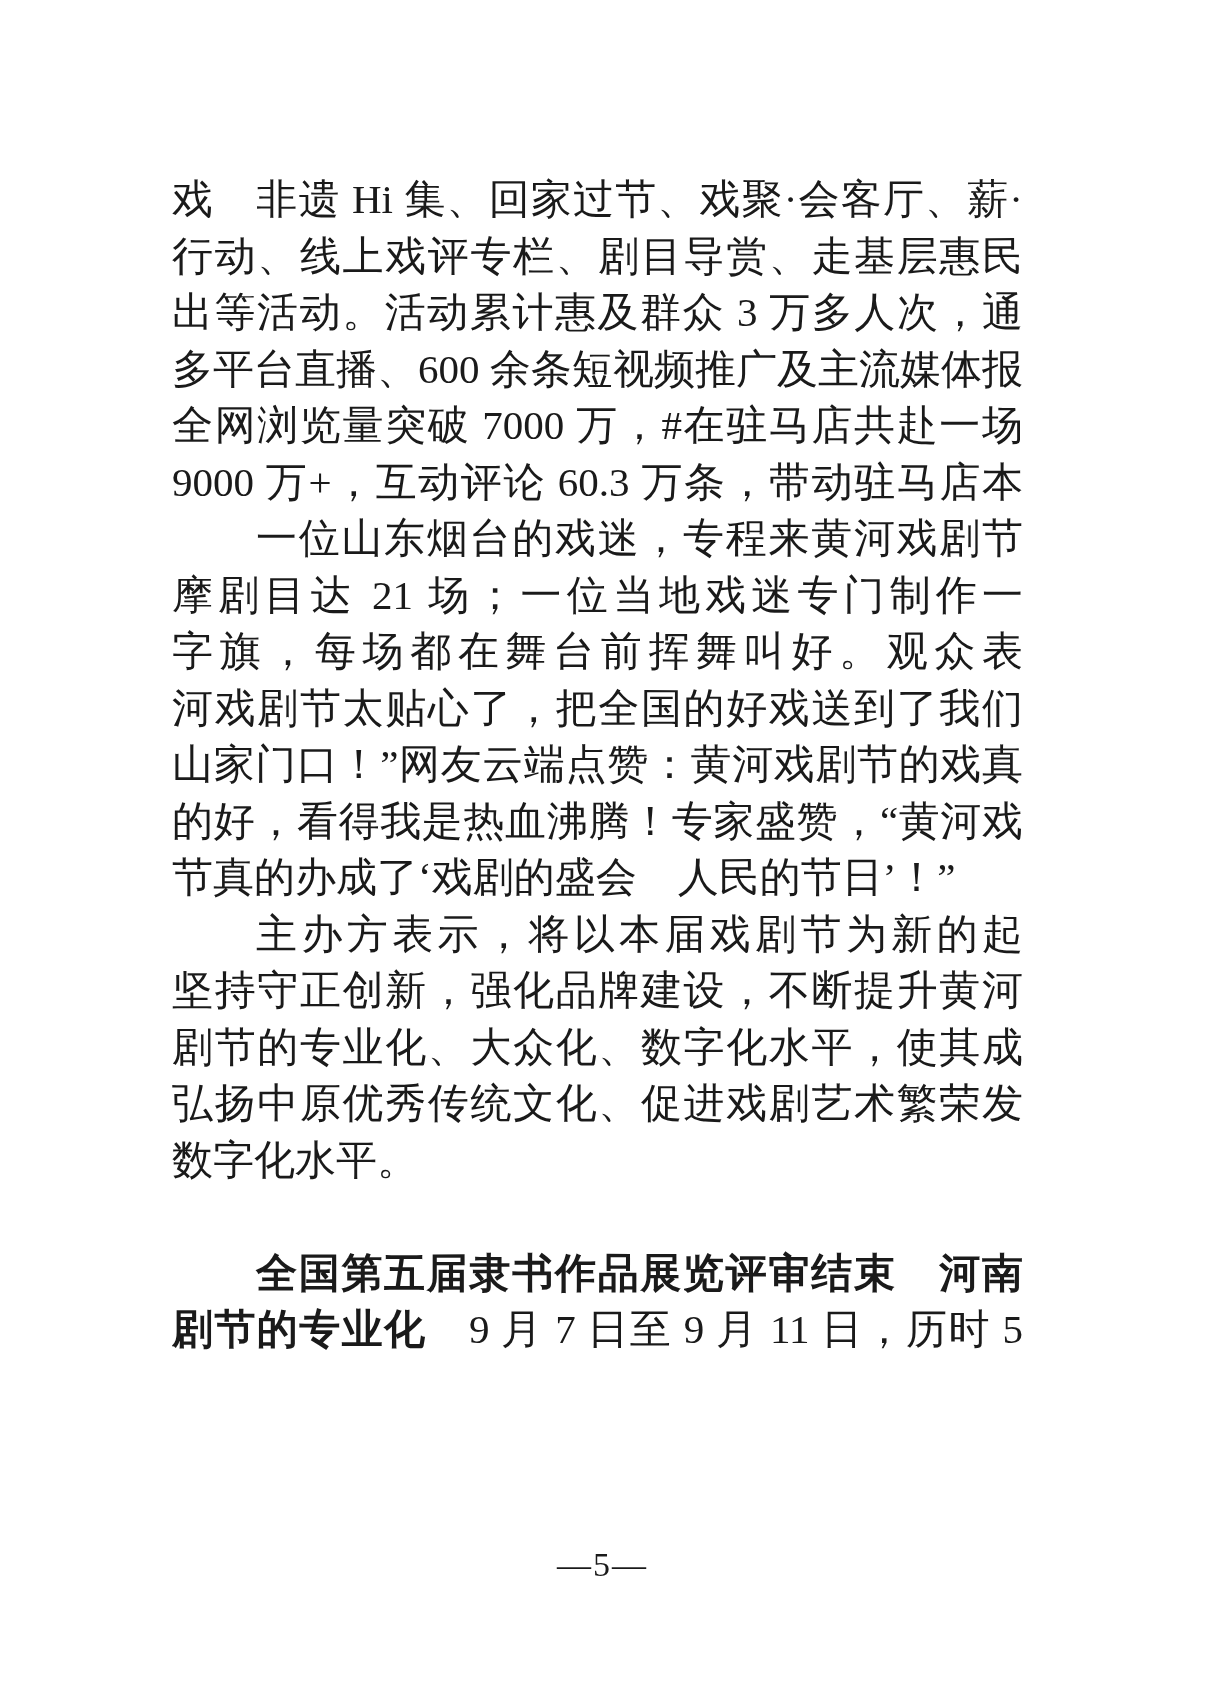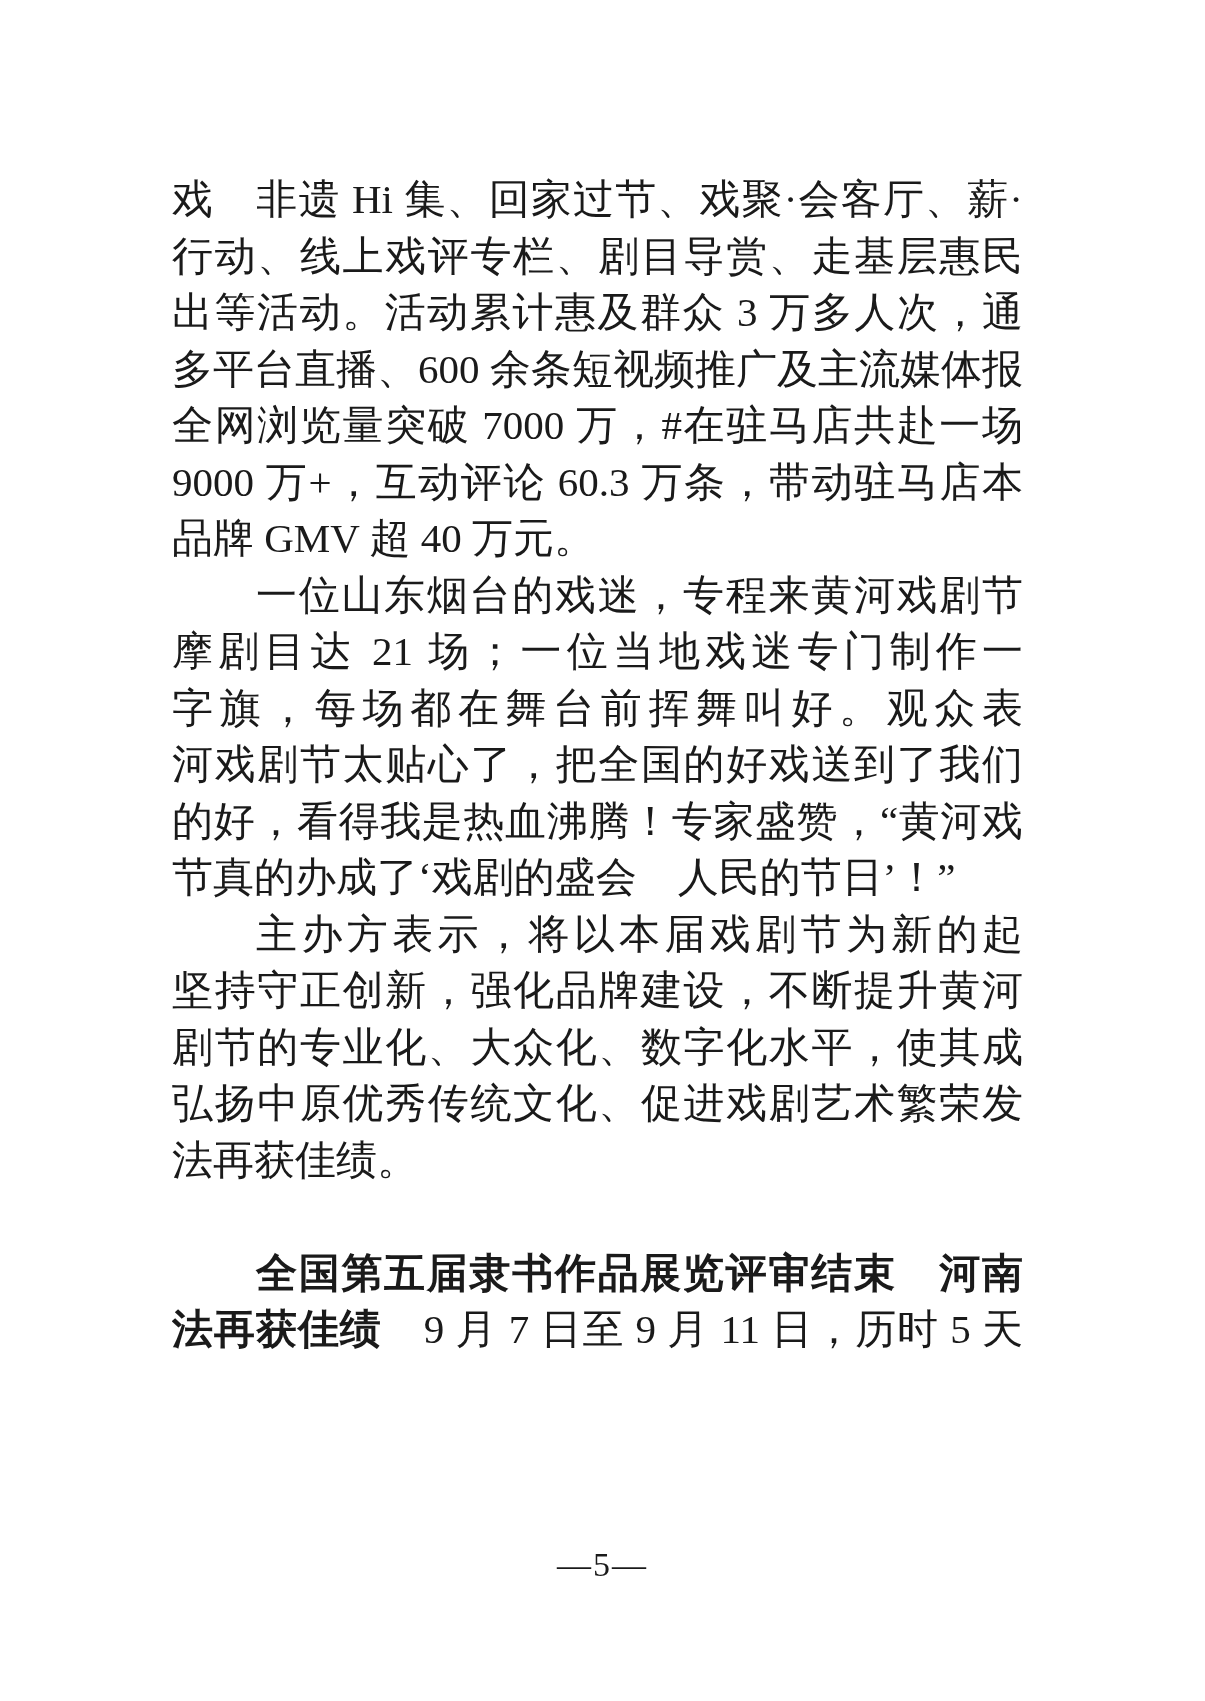--- a/index.html
+++ b/index.html
@@ -60,37 +60,37 @@
 <div class="page">
 
   <div class="text-block">
 
     <div class="ln jf">戏　非遗 Hi 集、回家过节、戏聚·会客厅、薪·传</div>
     <div class="ln jf">行动、线上戏评专栏、剧目导赏、走基层惠民演</div>
     <div class="ln jf">出等活动。活动累计惠及群众 3 万多人次，通过</div>
     <div class="ln jf">多平台直播、600 余条短视频推广及主流媒体报道，</div>
     <div class="ln jf">全网浏览量突破 7000 万，#在驻马店共赴一场戏</div>
     <div class="ln jf">9000 万+，互动评论 60.3 万条，带动驻马店本土</div>
-    <div class="ln lf">品牌 GMV 超 40 万元。</div>
     <div class="ln jf ind">一位山东烟台的戏迷，专程来黄河戏剧节观</div>
     <div class="ln jf">摩剧目达 21 场；一位当地戏迷专门制作一面“好”</div>
     <div class="ln jf">字旗，每场都在舞台前挥舞叫好。观众表示，“黄</div>
     <div class="ln jf">河戏剧节太贴心了，把全国的好戏送到了我们确</div>
+    <div class="ln jf">山家门口！”网友云端点赞：黄河戏剧节的戏真</div>
     <div class="ln jf">的好，看得我是热血沸腾！专家盛赞，“黄河戏剧</div>
     <div class="ln lf">节真的办成了‘戏剧的盛会　人民的节日’！”</div>
     <div class="ln jf ind">主办方表示，将以本届戏剧节为新的起点，</div>
     <div class="ln jf">坚持守正创新，强化品牌建设，不断提升黄河戏</div>
     <div class="ln jf">剧节的专业化、大众化、数字化水平，使其成为</div>
     <div class="ln jf">弘扬中原优秀传统文化、促进戏剧艺术繁荣发展</div>
-    <div class="ln lf">法再获佳绩。</div>
+    <div class="ln lf">数字化水平。</div>
 
     <div class="section">
       <div class="ln jf ind bold-sans">全国第五届隶书作品展览评审结束　河南书</div>
       <div class="ln jf">
-        <span class="bold-sans">法再获佳绩</span><span>　9 月 7 日至 9 月 11 日，历时 5 天的</span>
+        <span class="bold-sans">剧节的专业化</span><span>　9 月 7 日至 9 月 11 日，历时 5 天的</span>
       </div>
     </div>
 
   </div>
 
   <div class="pagenum">—5—</div>
 
 </div>
 
 </body></html>

